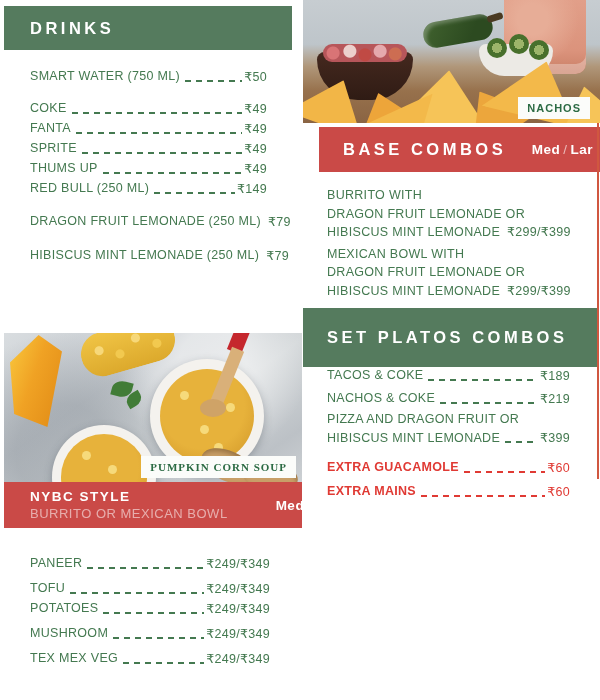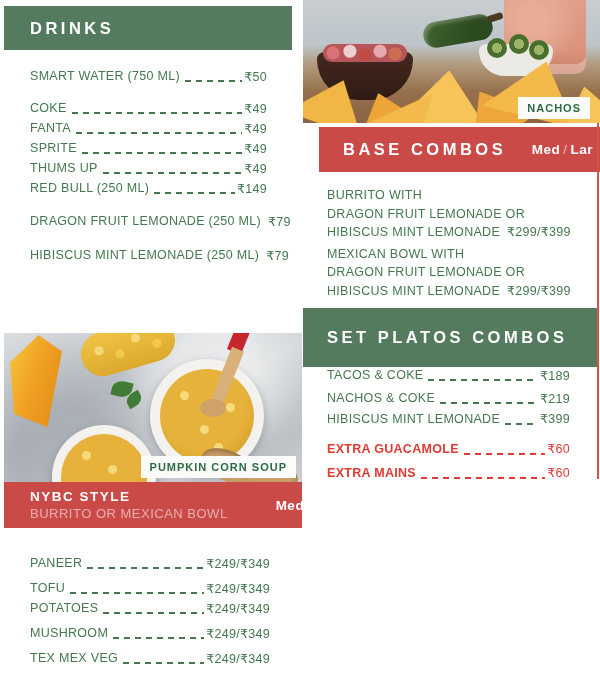--- a/index.html
+++ b/index.html
@@ -59,21 +59,21 @@
                radial-gradient(circle at 50% 60%,#c04a44 0 6px,transparent 7px),
                radial-gradient(circle at 68% 40%,#e5a9ad 0 6px,transparent 7px),
                radial-gradient(circle at 86% 55%,#cd6d52 0 6px,transparent 7px),#b7565a;}
   .chip{position:absolute;clip-path:polygon(50% 0,100% 88%,0 100%);}
 
   
   .photo-soup{left:4px;top:333px;width:298px;height:149px;overflow:hidden;
     background:
       radial-gradient(circle at 70% 20%,rgba(255,255,255,.55) 0 14%,transparent 40%),
       radial-gradient(circle at 20% 80%,rgba(120,128,136,.35) 0 18%,transparent 45%),
-      linear-gradient(145deg,#d9dde0 0%,#c3c8cd 35%,#d4d8da 60%,#bcc1c6 85%,#ccd0d3 100%);}
+      linear-gradient(145deg,#d9dde0 0%,#c3c8cd 35%,#d4d8da 60%,#bcc1c6 85%,#ccd0d3 100%); font-family: Liberation Serif, serif;}
   .s-pumpkin{position:absolute;left:6px;top:2px;width:52px;height:92px;
     background:linear-gradient(110deg,#f9c93e 0%,#f0a224 45%,#e08a15 100%);
     clip-path:polygon(55% 0,100% 18%,72% 100%,8% 86%,0 30%);}
   .s-corn{position:absolute;left:76px;top:-8px;width:96px;height:44px;border-radius:24px;
     transform:rotate(-16deg);
     background:radial-gradient(circle at 20% 40%,#f7d879 0 4px,transparent 5px),
                radial-gradient(circle at 40% 60%,#f2c94f 0 4px,transparent 5px),
                radial-gradient(circle at 60% 35%,#f7d879 0 4px,transparent 5px),
                radial-gradient(circle at 80% 60%,#f2c94f 0 4px,transparent 5px),
                linear-gradient(180deg,#f0c445,#dca92c);}
@@ -270,20 +270,21 @@
     <span>TACOS &amp; COKE</span>
     <span class="leader"></span>
     <span class="prc">₹189</span>
   </div>
   <div class="row" style="margin-bottom:2px;align-items:center;">
     <span>NACHOS &amp; COKE</span>
     <span class="leader"></span>
     <span class="prc">₹219</span>
   </div>
   <div style="margin-bottom:10px;">
+    <div class="combo-line">PIZZA AND DRAGON FRUIT OR</div>
     <div class="combo-line combo-last">
       <span>HIBISCUS MINT LEMONADE</span>
       <span class="leader"></span>
       <span class="prc">₹399</span>
     </div>
   </div>
   <div class="row row-red" style="margin-bottom:4px;">
     <span>EXTRA GUACAMOLE</span>
     <span class="leader"></span>
     <span class="prc">₹60</span>

